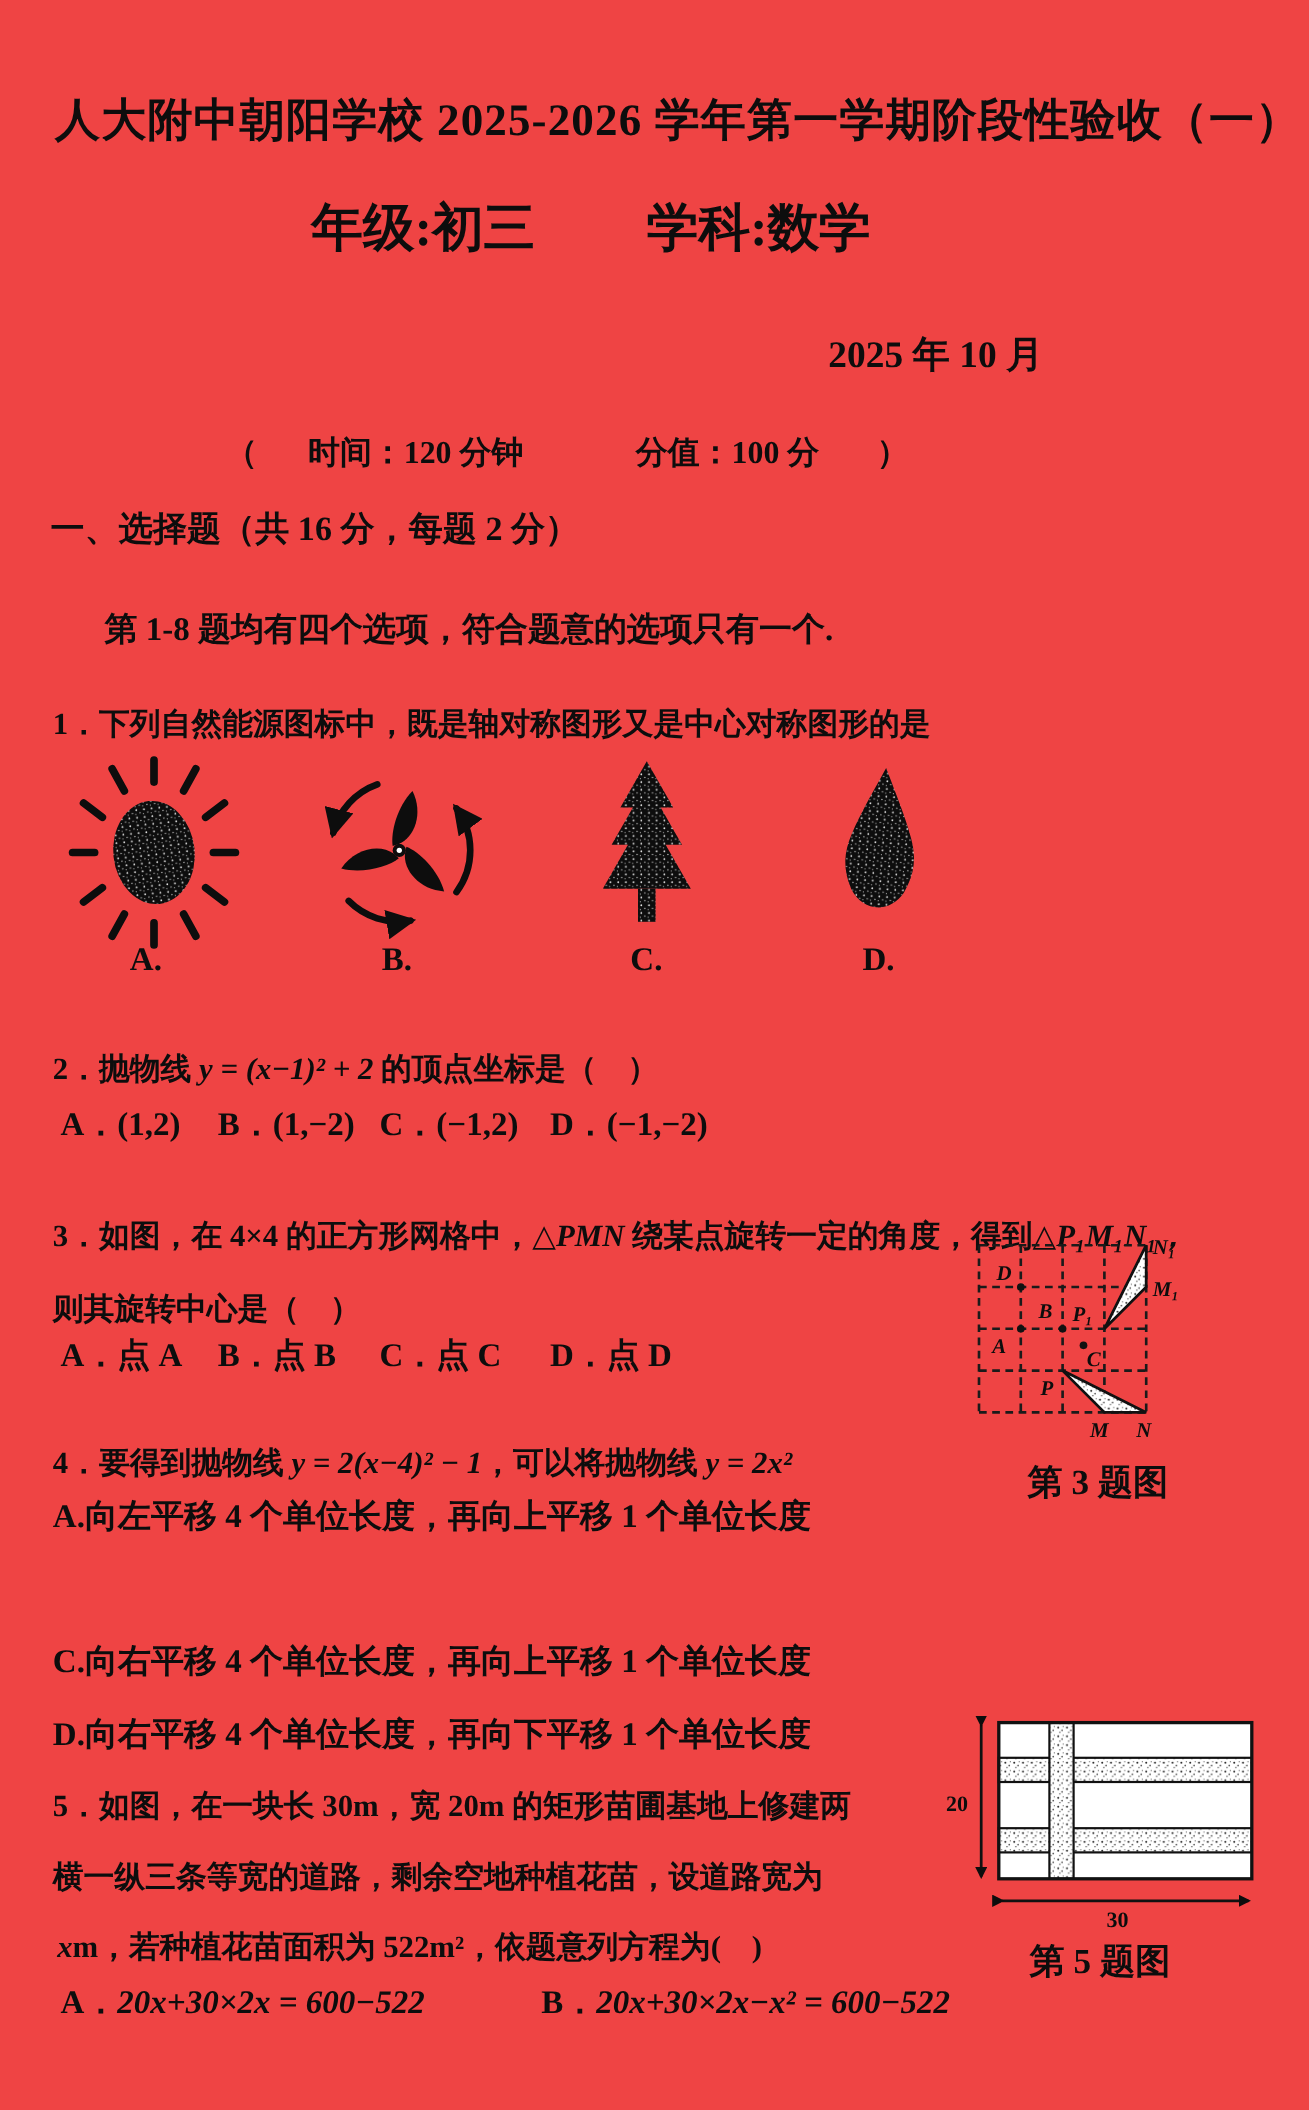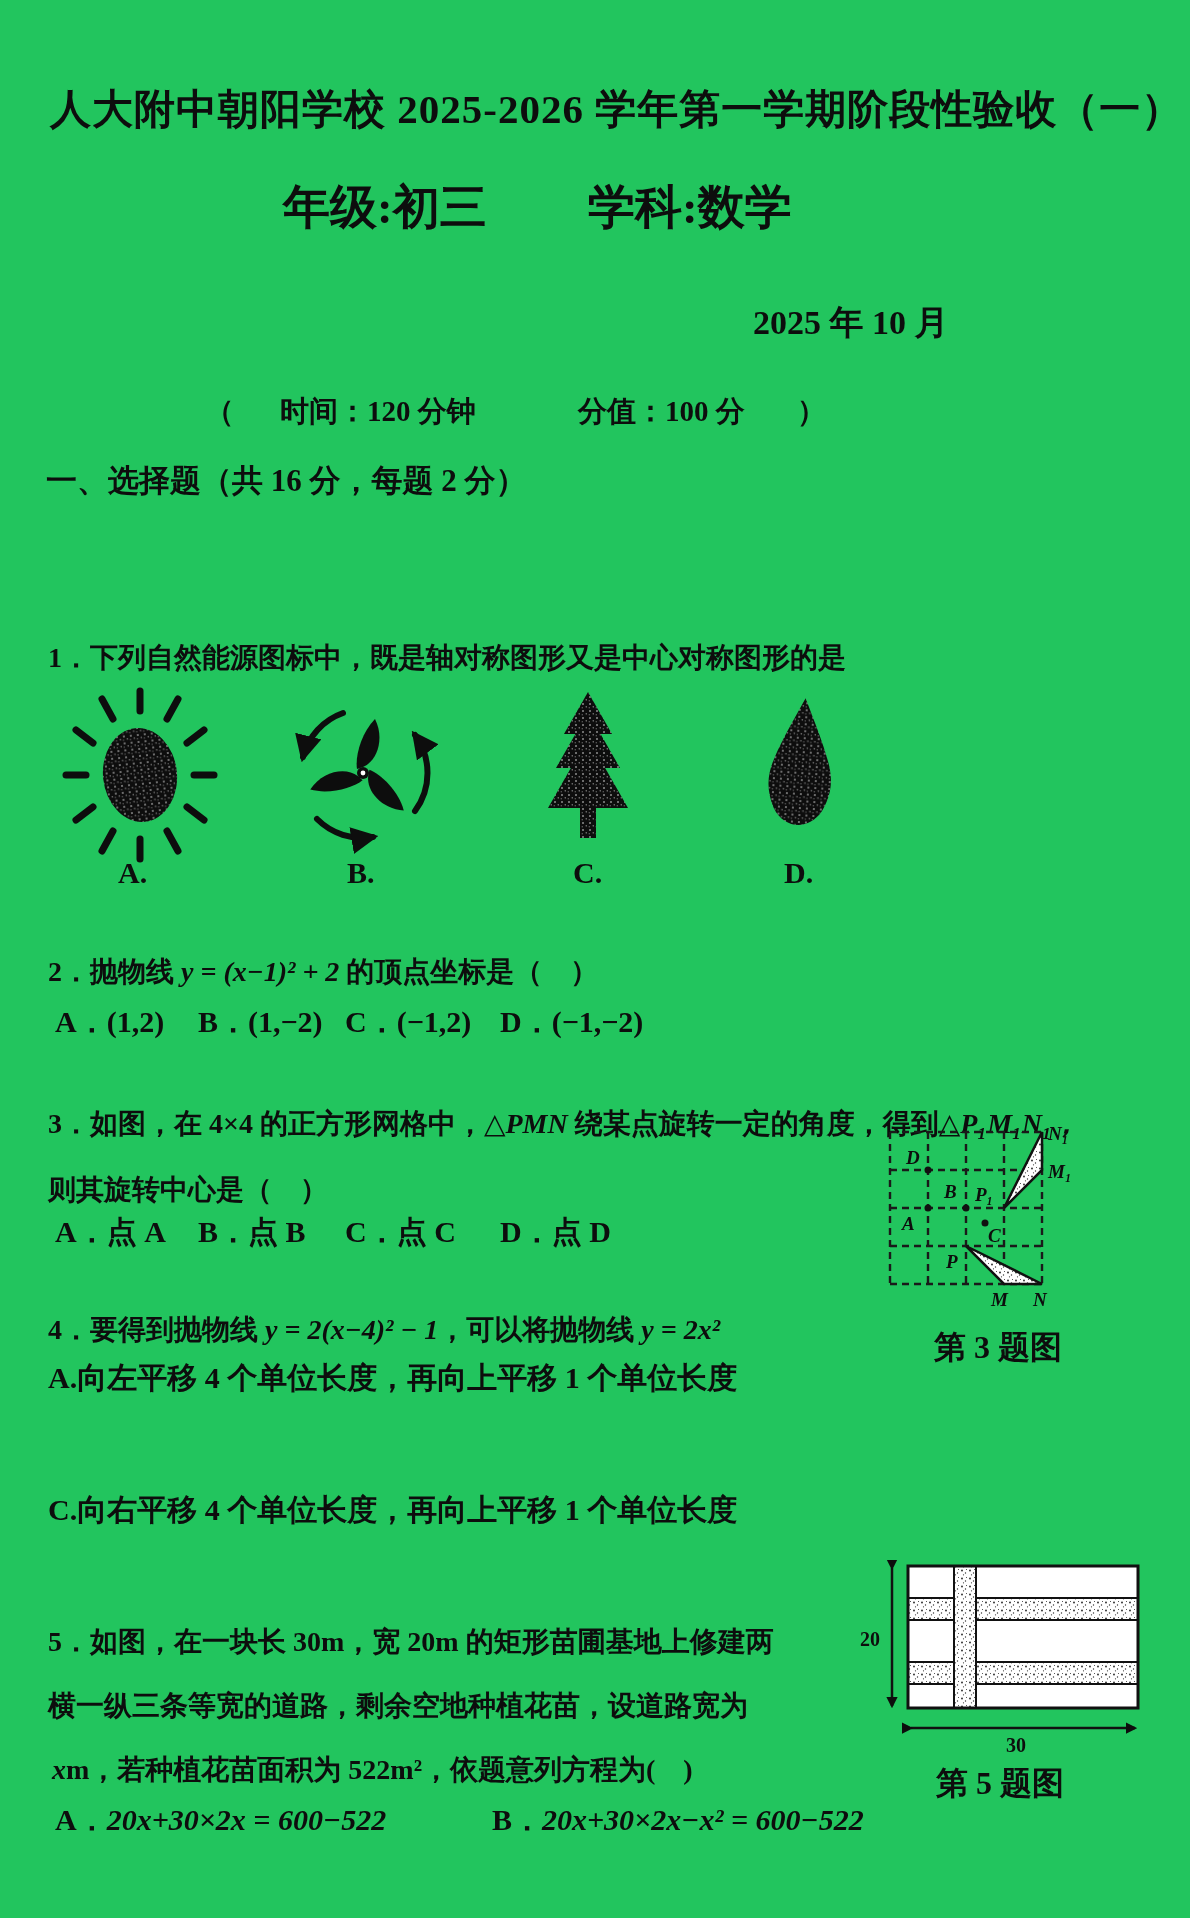--- a/index.html
+++ b/index.html
@@ -1,20 +1,20 @@
 <!DOCTYPE html>
 <html><head>
 <meta charset="utf-8">
 <style>
   html,body{margin:0;padding:0;background:#e8e8e8;}
   .page{
     position:relative;
     width:1190px;height:1918px;
     margin:0 auto;
-    background:#22c55e;
+    background:#ef4444;
     overflow:hidden;
     font-family:"Liberation Serif","DejaVu Serif",serif;
     color:#0d0d0d;
     font-weight:bold;
   }
   .abs{position:absolute;white-space:nowrap;}
   .title{font-size:41px;letter-spacing:1px;}
   .meta{font-size:47px;}
   .date{font-size:34px;}
   .timerow{font-size:29px;}
@@ -63,20 +63,21 @@
   <div class="abs date" style="left:753px;top:300px;">2025 年 10 月</div>
 
   <div class="abs timerow" style="left:0;top:392px;width:1190px;">
     <span class="abs" style="left:205px;top:0;">（</span>
     <span class="abs" style="left:280px;top:0;">时间：120 分钟</span>
     <span class="abs" style="left:578px;top:0;">分值：100 分</span>
     <span class="abs" style="left:797px;top:0;">）</span>
   </div>
 
   <div class="abs sec-head" style="left:46px;top:460px;">一、选择题（共 16 分，每题 2 分）</div>
+  <div class="abs note" style="left:95px;top:552px;">第 1-8 题均有四个选项，符合题意的选项只有一个.</div>
 
   <div class="abs qtext" style="left:48px;top:616px;">1．下列自然能源图标中，既是轴对称图形又是中心对称图形的是</div>
 
   <svg class="abs" style="left:60px;top:683px;" width="160" height="180" viewBox="0 0 160 180">
     <g transform="translate(80,92)">
       <ellipse rx="37" ry="47" fill="url(#texDark)" transform="rotate(-6)"></ellipse>
       <g stroke="#0d0d0d" stroke-width="7" stroke-linecap="round">
         <line x1="54" y1="0" x2="74" y2="0"></line>
         <line x1="47" y1="32" x2="64" y2="45"></line>
         <line x1="27" y1="56" x2="38" y2="76"></line>
@@ -183,20 +184,21 @@
     <text class="fig-lbl" x="170" y="22">N₁</text>
     <text class="fig-lbl" x="170" y="60">M₁</text>
   </svg>
   <div class="abs cap" style="left:878px;top:1326px;width:240px;">第 3 题图</div>
 
   <div class="abs qtext" style="left:48px;top:1288px;">
     <span>4．要得到抛物线 </span><span class="math">y = 2(x−4)² − 1</span><span>，可以将抛物线 </span><span class="math">y = 2x²</span>
   </div>
   <div class="abs opt" style="left:48px;top:1358px;">A.向左平移 4 个单位长度，再向上平移 1 个单位长度</div>
   <div class="abs opt" style="left:48px;top:1490px;">C.向右平移 4 个单位长度，再向上平移 1 个单位长度</div>
+  <div class="abs opt" style="left:48px;top:1556px;">D.向右平移 4 个单位长度，再向下平移 1 个单位长度</div>
 
   <div class="abs qtext" style="left:48px;top:1600px;">5．如图，在一块长 30m，宽 20m 的矩形苗圃基地上修建两</div>
   <div class="abs qtext" style="left:48px;top:1664px;">横一纵三条等宽的道路，剩余空地种植花苗，设道路宽为</div>
   <div class="abs qtext" style="left:52px;top:1728px;">
     <span class="math">x</span><span>m，若种植花苗面积为 522m²，依题意列方程为(　)</span>
   </div>
   <div class="abs opt" style="left:55px;top:1800px;">
     <span>A．</span><span class="math">20x+30×2x = 600−522</span>
   </div>
   <div class="abs opt" style="left:455px;top:1800px;margin-left:37px;">

